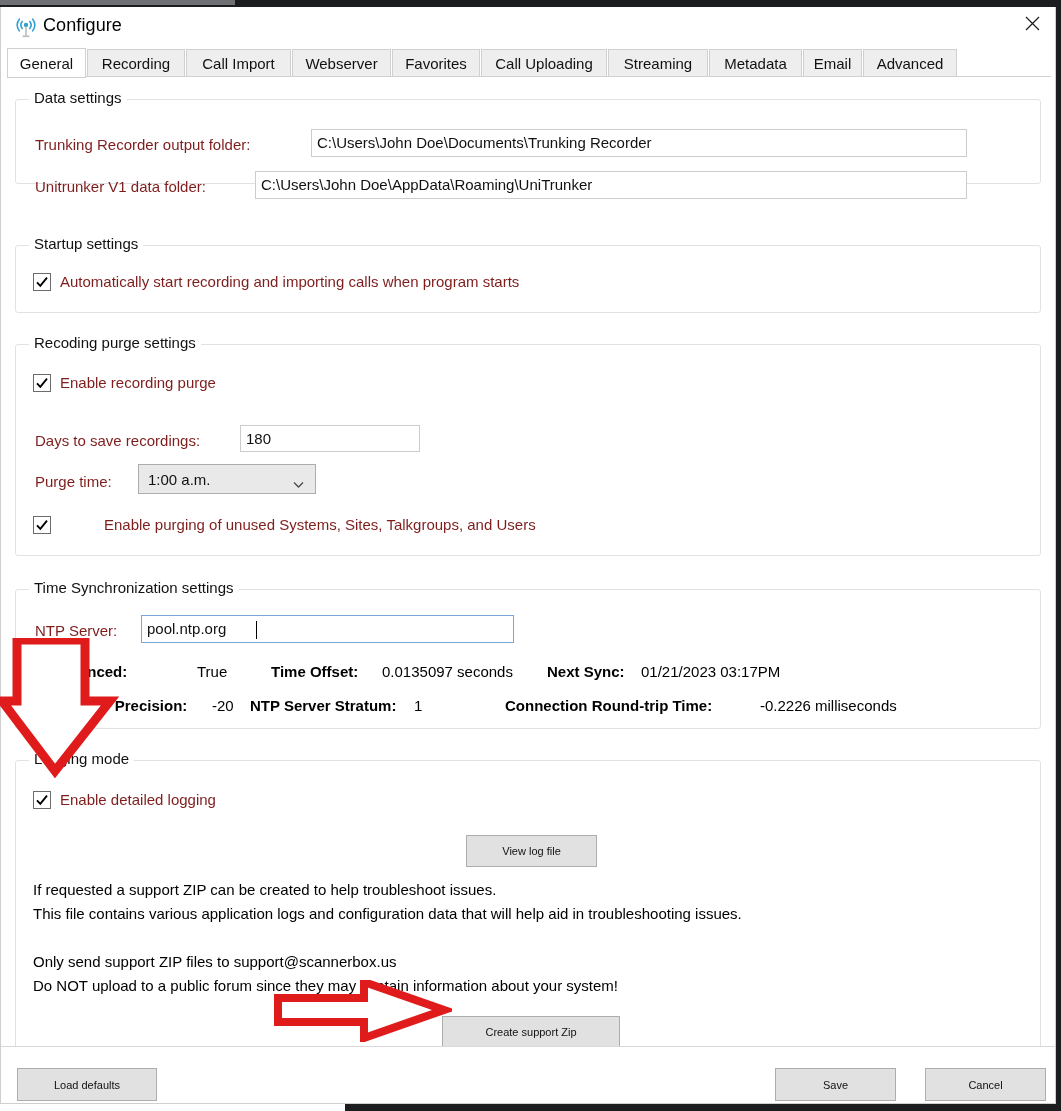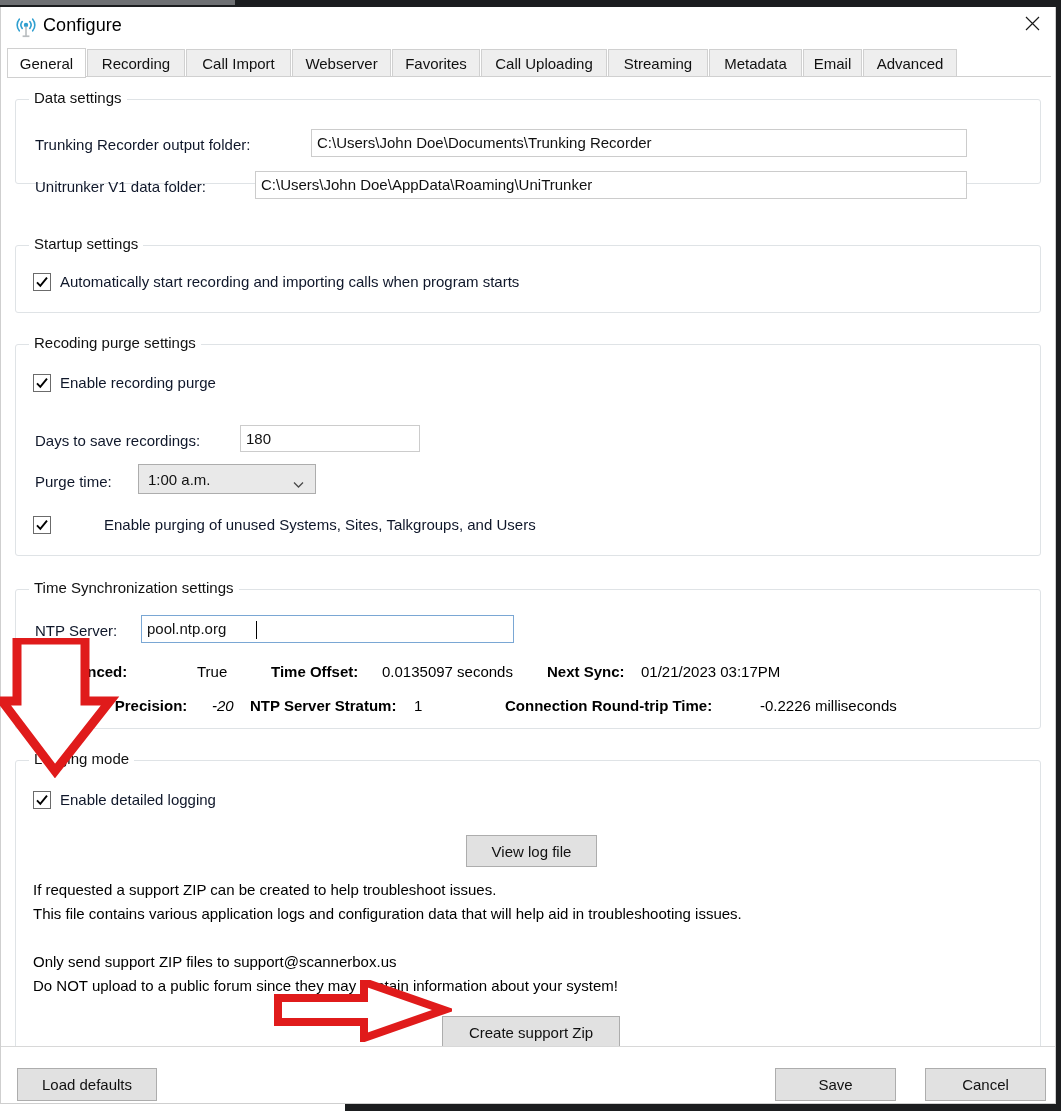--- a/index.html
+++ b/index.html
@@ -72,21 +72,21 @@
     border:1px solid #dfe3e6;
     border-radius:3px;
     background:#ffffff;
   }
   .group-title {
     position:absolute; top:-11px; left:13px;
     background:#ffffff; padding:0 5px;
     font-size:15px; color:#111;
   }
 
-  .lbl { position:absolute; font-size:15px; color:#0f172a; white-space:nowrap; }
+  .lbl { position:absolute; font-size:15px; color:#7f1d1d; white-space:nowrap; }
 
   .tb {
     position:absolute; background:#ffffff;
     border:1px solid #cccccc;
     font-family:"Liberation Sans", sans-serif;
     font-size:15px; color:#111;
     padding:0 5px; line-height:1; outline:none;
   }
   .tb.focused { border:1px solid #7aa7d4; }
 
@@ -107,21 +107,21 @@
     border:1px solid #adadad;
     display:flex; align-items:center;
     font-size:15px; color:#111; padding-left:9px; cursor:default;
   }
   .combo .chev { position:absolute; right:11px; top:10px; }
 
   
   .btn {
     position:absolute; background:#e1e1e1; border:1px solid #adadad;
     display:flex; align-items:center; justify-content:center;
-    font-size:15px; color:#111; cursor:default; white-space:nowrap;
+    font-size:11px; color:#111; cursor:default; white-space:nowrap;
   }
 
   
   .stat-b { position:absolute; font-size:15px; font-weight:bold; color:#000; white-space:nowrap; }
   .stat-v { position:absolute; font-size:15px; color:#000; white-space:nowrap; }
 
   .para { position:absolute; font-size:15px; color:#000; white-space:nowrap; }
 
   
   #footer {
@@ -239,21 +239,21 @@
       <div class="caret" style="left:240px; top:31px; height:18px;"></div>
 
       <span class="stat-b" style="left:14px;  top:73px;">Time Synced:</span>
       <span class="stat-v" style="left:143px; top:73px;margin-left:38px;">True</span>
       <span class="stat-b" style="left:255px; top:73px;">Time Offset:</span>
       <span class="stat-v" style="left:366px; top:73px;">0.0135097 seconds</span>
       <span class="stat-b" style="left:531px; top:73px;">Next Sync:</span>
       <span class="stat-v" style="left:625px; top:73px;">01/21/2023 03:17PM</span>
 
       <span class="stat-b" style="left:14px;  top:107px;">NTP Server Precision:</span>
-      <span class="stat-v" style="left:196px; top:107px;font-style:italic;">-20</span>
+      <span class="stat-v" style="left:196px; top:107px;">-20</span>
       <span class="stat-b" style="left:234px; top:107px;">NTP Server Stratum:</span>
       <span class="stat-v" style="left:398px; top:107px;">1</span>
       <span class="stat-b" style="left:489px; top:107px;">Connection Round-trip Time:</span>
       <span class="stat-v" style="left:744px; top:107px;">-0.2226 milliseconds</span>
     </div>
 
     <div class="group" style="left:14px; top:683px; width:1026px; height:337px;">
       <span class="group-title">Logging mode</span>
 
       <div class="cbox" style="left:17px; top:30px;">

